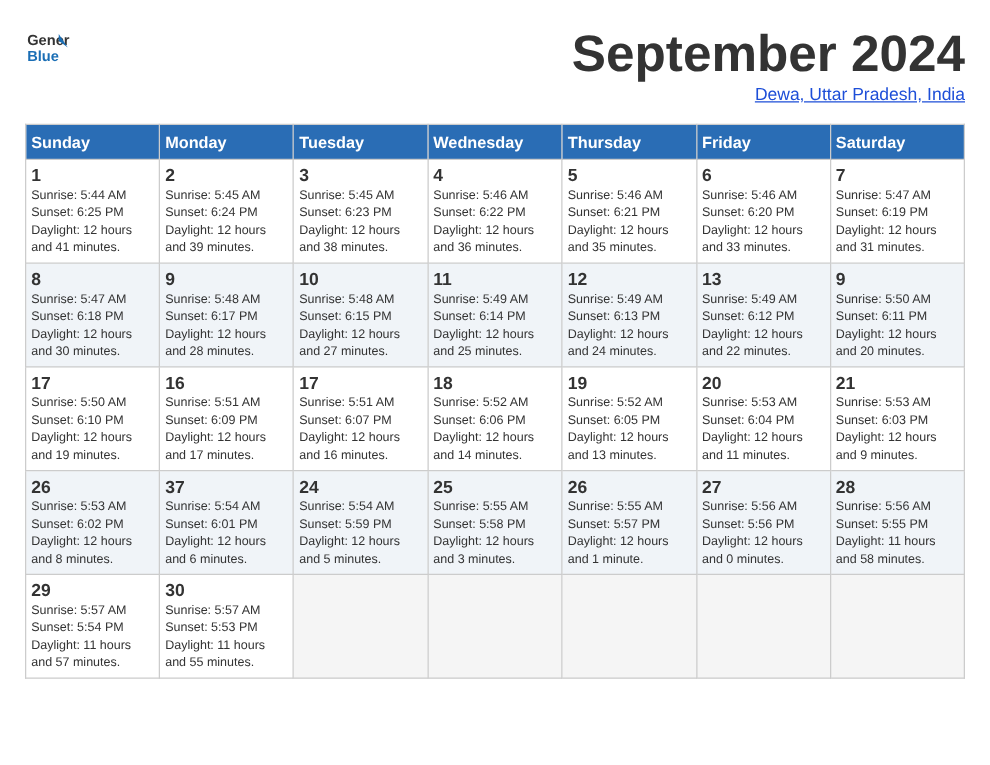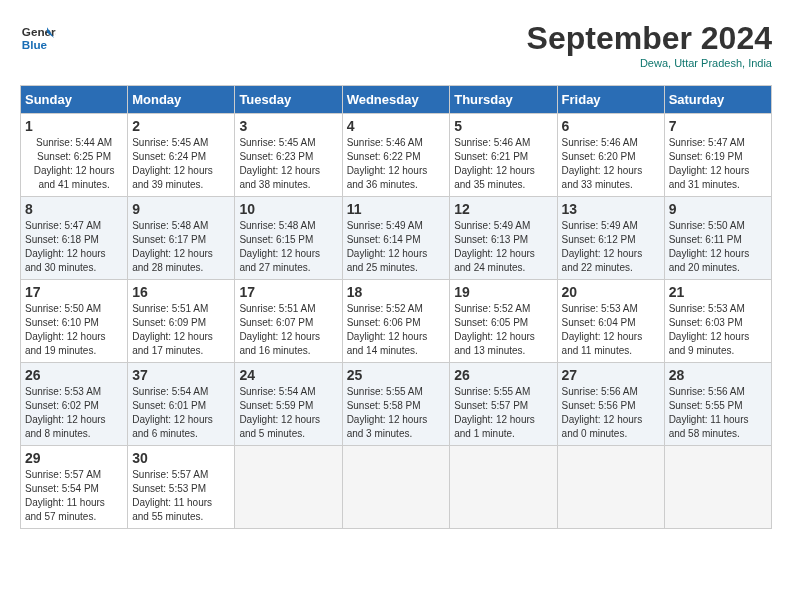--- a/index.html
+++ b/index.html
@@ -22,27 +22,28 @@
       gap: 4px;
     }
     .logo-icon {
       width: 36px;
       height: 36px;
     }
     .title-area {
       text-align: right;
     }
     .month-title {
-      font-size: 32px;
+      font-size: 41px;
       font-weight: bold;
       color: #333;
     }
     .location-title {
-      font-size: 11px;
-      color: #0f766e;
+      font-size: 14px;
+      color: #1d4ed8;
+      text-decoration: underline;
     }
     .calendar-table {
       width: 100%;
       border-collapse: collapse;
       font-size: 11px;
     }
     .calendar-table th {
       background-color: #2a6db5;
       color: #fff;
       padding: 6px 4px;
@@ -108,21 +109,21 @@
         <th>Wednesday</th>
         <th>Thursday</th>
         <th>Friday</th>
         <th>Saturday</th>
       </tr>
   </thead>
   <tbody id="calendar-body">
   <tr>
         <td>
           <span class="day-number">1</span>
-          <div class="day-info" style="white-space: pre-line; text-align: center;">Sunrise: 5:44 AM
+          <div class="day-info" style="white-space: pre-line;">Sunrise: 5:44 AM
 Sunset: 6:25 PM
 Daylight: 12 hours and 41 minutes.</div>
         </td>
         <td>
           <span class="day-number">2</span>
           <div class="day-info" style="white-space: pre-line;">Sunrise: 5:45 AM
 Sunset: 6:24 PM
 Daylight: 12 hours and 39 minutes.</div>
         </td>
         <td>

